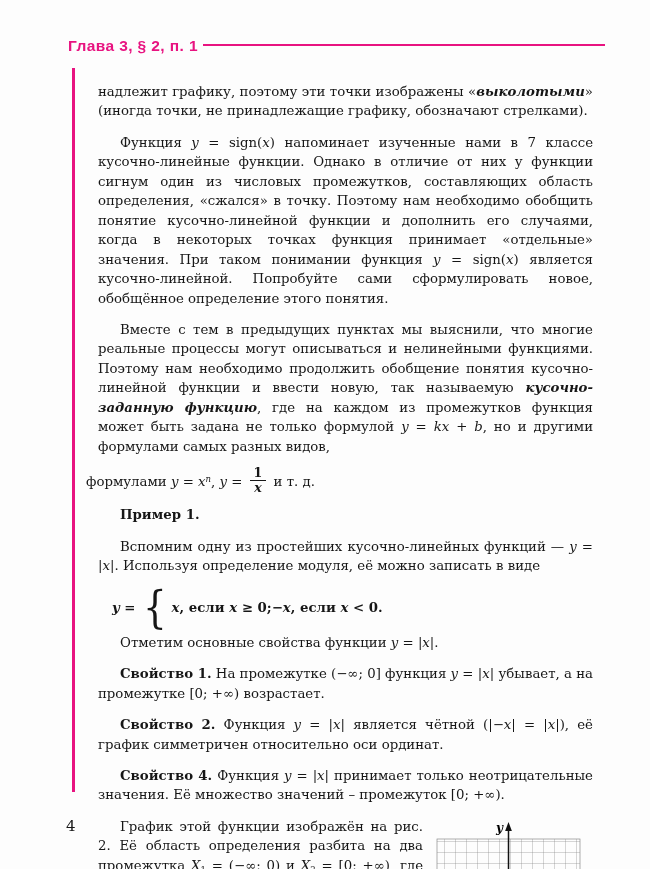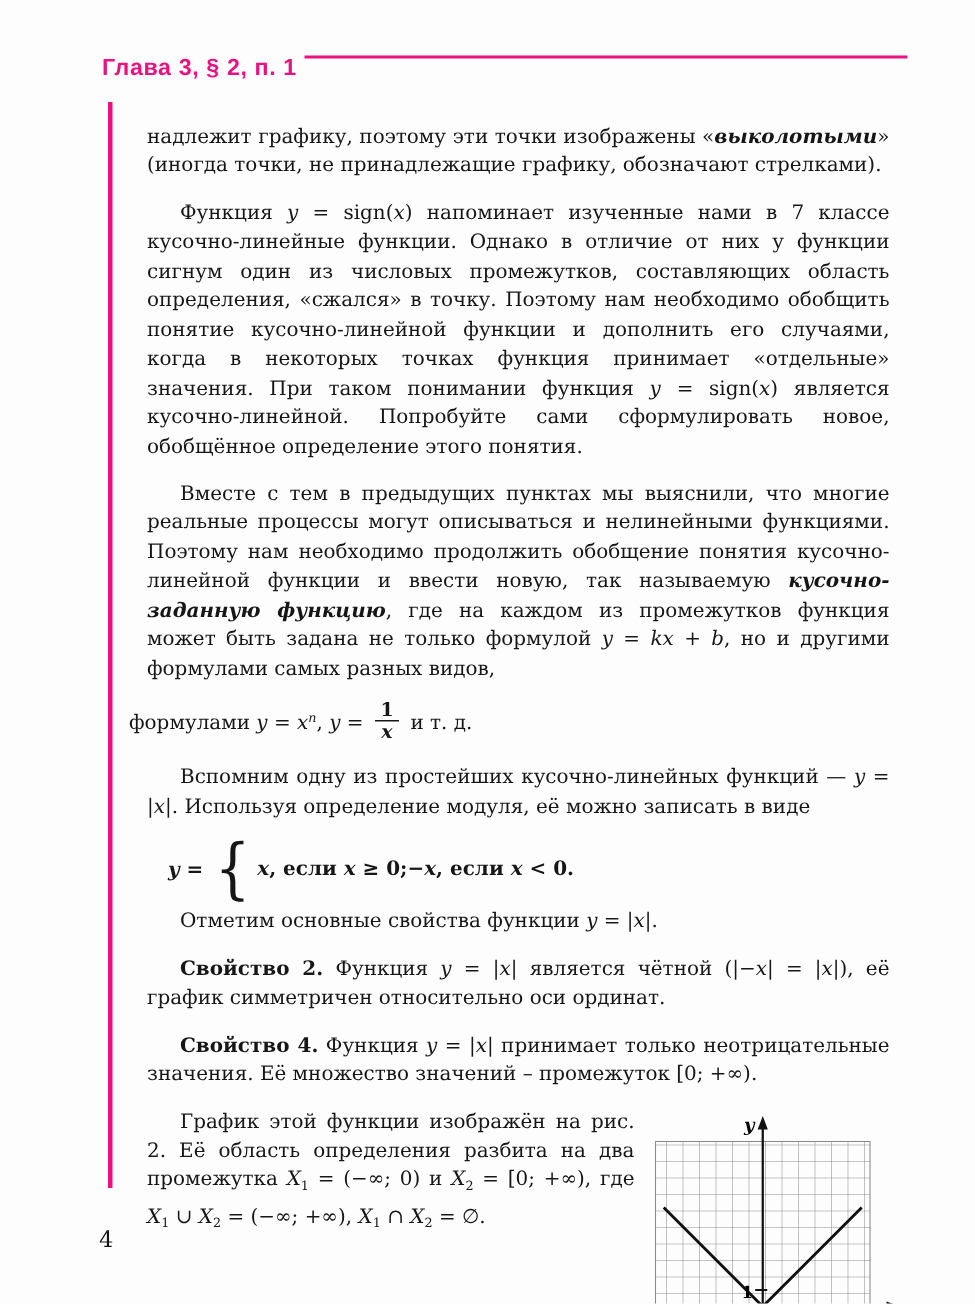--- a/index.html
+++ b/index.html
@@ -5,21 +5,21 @@
   :root { --accent: #e81380; --ink: #161616; }
   html,body { margin:0; padding:0; }
   body {
     width:650px; height:869px; background:#fdfdfd; position:relative;
     overflow:hidden; color:var(--ink);
     font-family:"DejaVu Serif", serif;
   }
   
   .chapter-row {
     position:absolute; left:68px; top:37px; width:537px;
-    display:flex; align-items:flex-start;
+    display:flex; align-items:center;
   }
   .chapter-title {
     font-family:"Liberation Sans", sans-serif;
     font-weight:bold; font-size:15.5px; letter-spacing:0.4px;
     color:var(--accent); white-space:nowrap; padding-right:5px;
   }
   .chapter-rule { flex:1; height:2.2px; background:var(--accent); margin-bottom:2px; }
   
   .margin-rule {
     position:absolute; left:72px; top:68px; width:3px; height:724px;
@@ -88,32 +88,34 @@
 <div class="margin-rule"></div>
 
 <div class="content">
   <p class="para"><span class="seg-n">надлежит графику, поэтому эти точки изображены «</span><span class="seg-bi">выколотыми</span><span class="seg-n">» (иногда точки, не принадлежащие графику, обозначают стрелками).</span></p>
   <p class="indent"><span class="seg-n">Функция </span><span class="seg-m">y</span><span class="seg-n"> = sign(</span><span class="seg-m">x</span><span class="seg-n">) напоминает изученные нами в 7 классе кусочно-линейные функции. Однако в отличие от них у функции сигнум один из числовых промежутков, составляющих область определения, «сжался» в точку. Поэтому нам необходимо обобщить понятие кусочно-линейной функции и дополнить его случаями, когда в некоторых точках функция принимает «отдельные» значения. При таком понимании функция </span><span class="seg-m">y</span><span class="seg-n"> = sign(</span><span class="seg-m">x</span><span class="seg-n">) является кусочно-линейной. Попробуйте сами сформулировать новое, обобщённое определение этого понятия.</span></p>
   <p class="indent"><span class="seg-n">Вместе с тем в предыдущих пунктах мы выяснили, что многие реальные процессы могут описываться и нелинейными функциями. Поэтому нам необходимо продолжить обобщение понятия кусочно-линейной функции и ввести новую, так называемую </span><span class="seg-bi">кусочно-заданную функцию</span><span class="seg-n">, где на каждом из промежутков функция может быть задана не только формулой </span><span class="seg-m">y</span><span class="seg-n"> = </span><span class="seg-m">kx</span><span class="seg-n"> + </span><span class="seg-m">b</span><span class="seg-n">, но и другими формулами самых разных видов,</span></p>
   <p class="formula-line"><span class="seg-n">формулами </span><span class="seg-m">y</span><span class="seg-n"> = </span><span class="seg-m">x</span><span class="seg-sup">n</span><span class="seg-n">, </span><span class="seg-m">y</span><span class="seg-n"> = </span><span class="frac">
         <span class="num">1</span>
         <span class="den">x</span>
       </span><span class="seg-n"> и т. д.</span></p>
+  <p class="indent gap"><span class="seg-b">Пример 1.</span></p>
   <p class="indent"><span class="seg-n">Вспомним одну из простейших кусочно-линейных функций — </span><span class="seg-m">y</span><span class="seg-n"> = |</span><span class="seg-m">x</span><span class="seg-n">|. Используя определение модуля, её можно записать в виде</span></p>
 
   <div class="piecewise">
     <span class="pw-lhs"><span class="seg-bm">y</span><span class="seg-b"> = </span></span>
     <span class="pw-brace">{</span>
     <span class="pw-rows">
       <span class="row"><span class="seg-bm">x</span><span class="seg-b">, если </span><span class="seg-bm">x</span><span class="seg-b"> ≥ 0;</span></span>
       <span class="row"><span class="seg-b">−</span><span class="seg-bm">x</span><span class="seg-b">, если </span><span class="seg-bm">x</span><span class="seg-b"> &lt; 0.</span></span>
     </span>
   </div>
 
   <p class="indent gap-sm"><span class="seg-n">Отметим основные свойства функции </span><span class="seg-m">y</span><span class="seg-n"> = |</span><span class="seg-m">x</span><span class="seg-n">|.</span></p>
+  <p class="indent gap"><span class="seg-b">Свойство 1.</span><span class="seg-n"> На промежутке (−∞; 0] функция </span><span class="seg-m">y</span><span class="seg-n"> = |</span><span class="seg-m">x</span><span class="seg-n">| убывает, а на промежутке [0; +∞) возрастает.</span></p>
   <p class="indent gap"><span class="seg-b">Свойство 2.</span><span class="seg-n"> Функция </span><span class="seg-m">y</span><span class="seg-n"> = |</span><span class="seg-m">x</span><span class="seg-n">| является чётной (|−</span><span class="seg-m">x</span><span class="seg-n">| = |</span><span class="seg-m">x</span><span class="seg-n">|), её график симметричен относительно оси ординат.</span></p>
   <p class="indent gap"><span class="seg-b">Свойство 4.</span><span class="seg-n"> Функция </span><span class="seg-m">y</span><span class="seg-n"> = |</span><span class="seg-m">x</span><span class="seg-n">| принимает только неотрицательные значения. Её множество значений – промежуток [0; +∞).</span></p>
 
   <div class="figure">
     <svg width="172" height="158" viewBox="0 0 172 158" aria-hidden="true">
       <defs>
         <pattern id="grid" width="11" height="11" patternUnits="userSpaceOnUse">
           <path d="M 11 0 L 0 0 0 11" fill="none" stroke="#8a8a8a" stroke-width="0.7"></path>
         </pattern>
       </defs>

